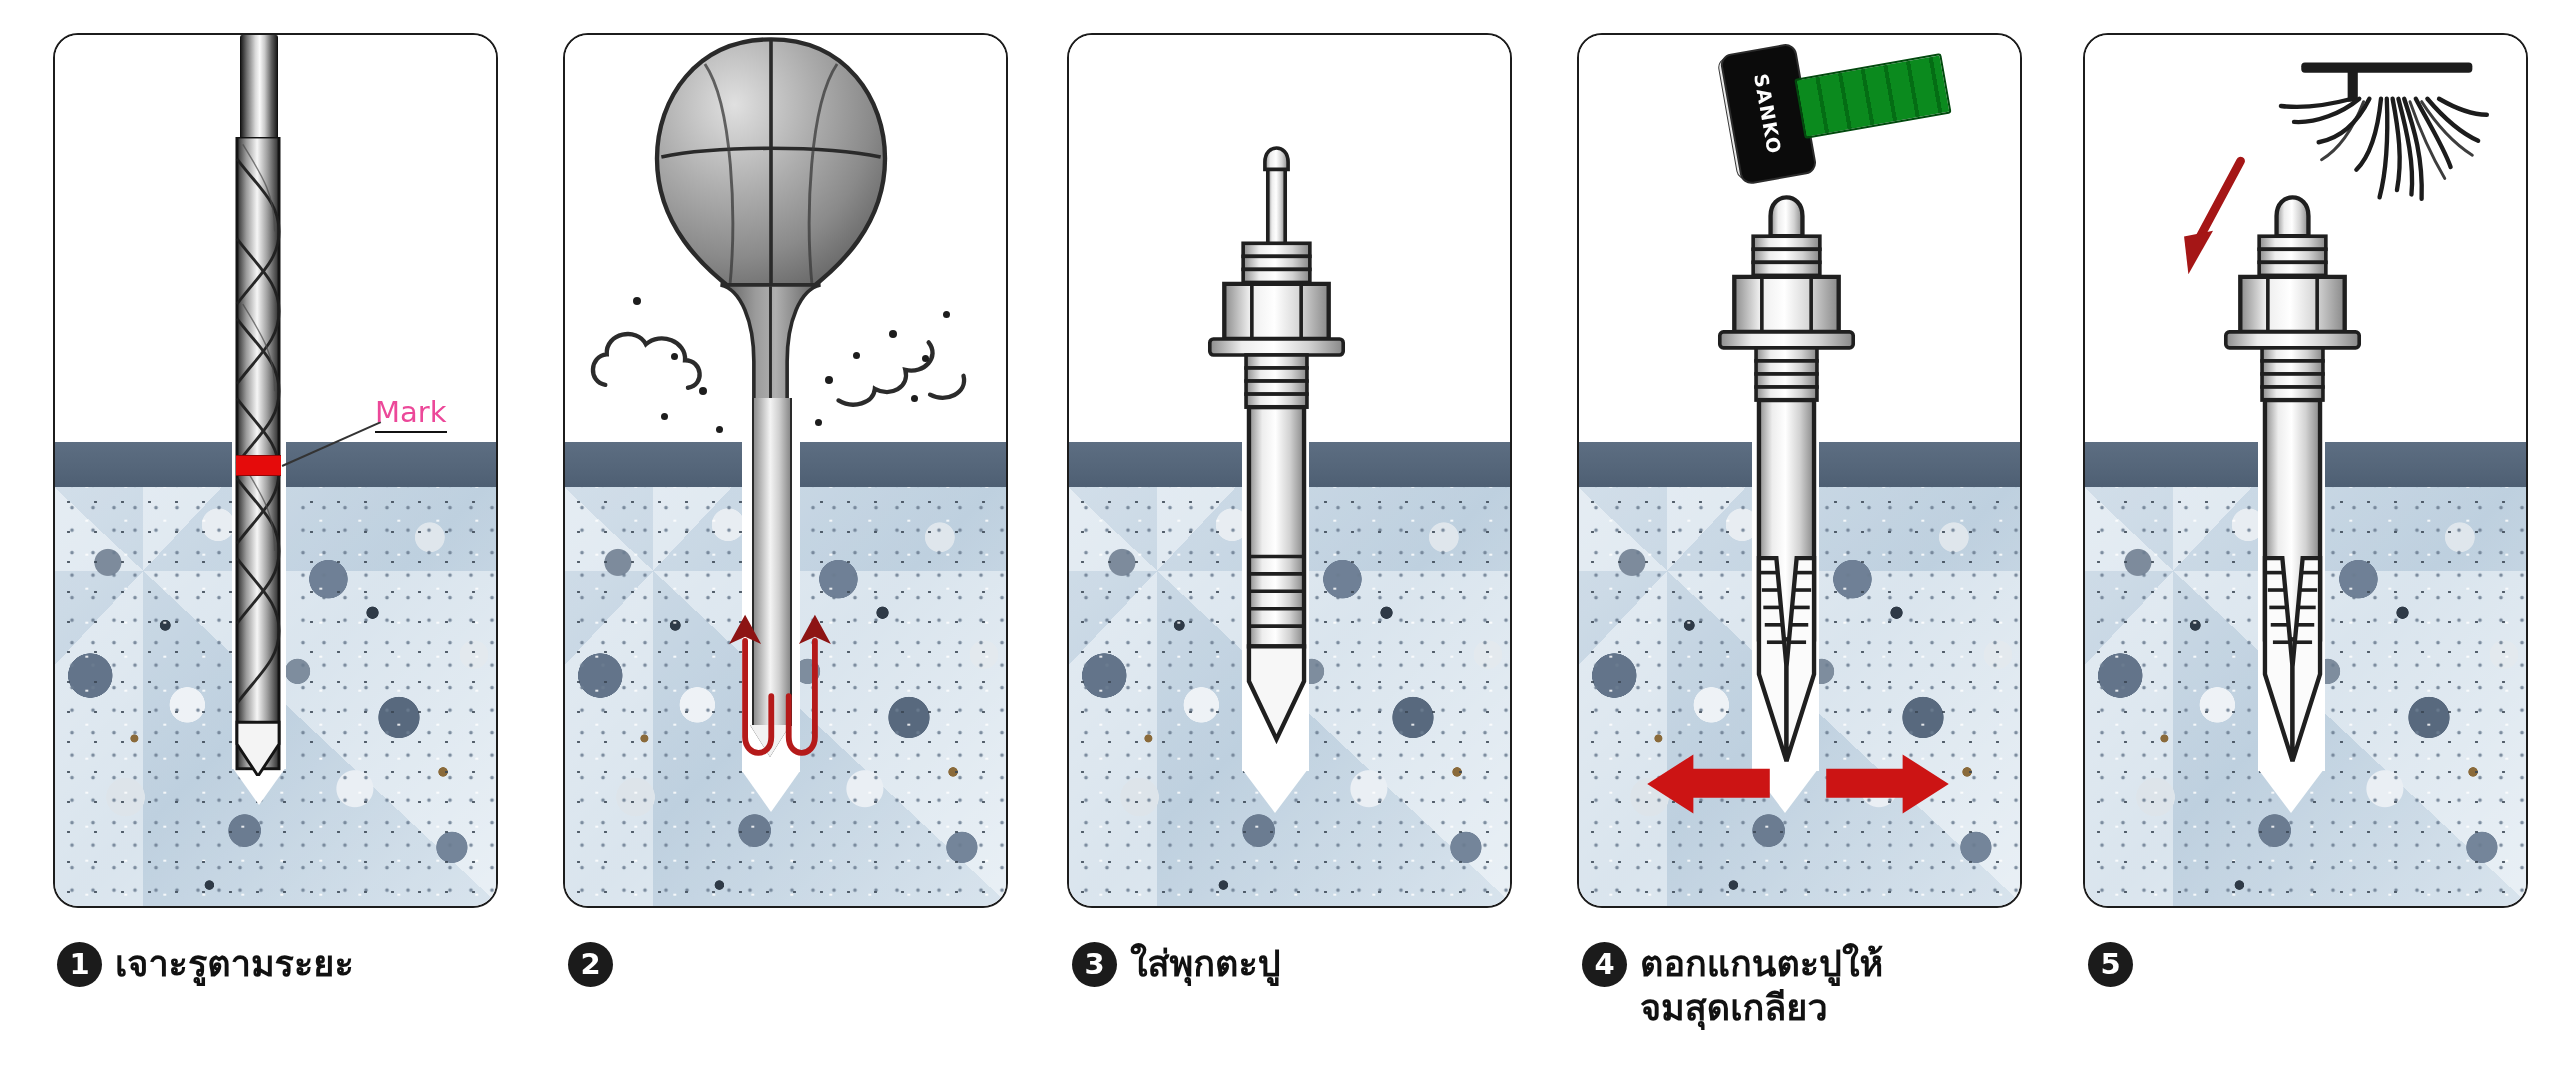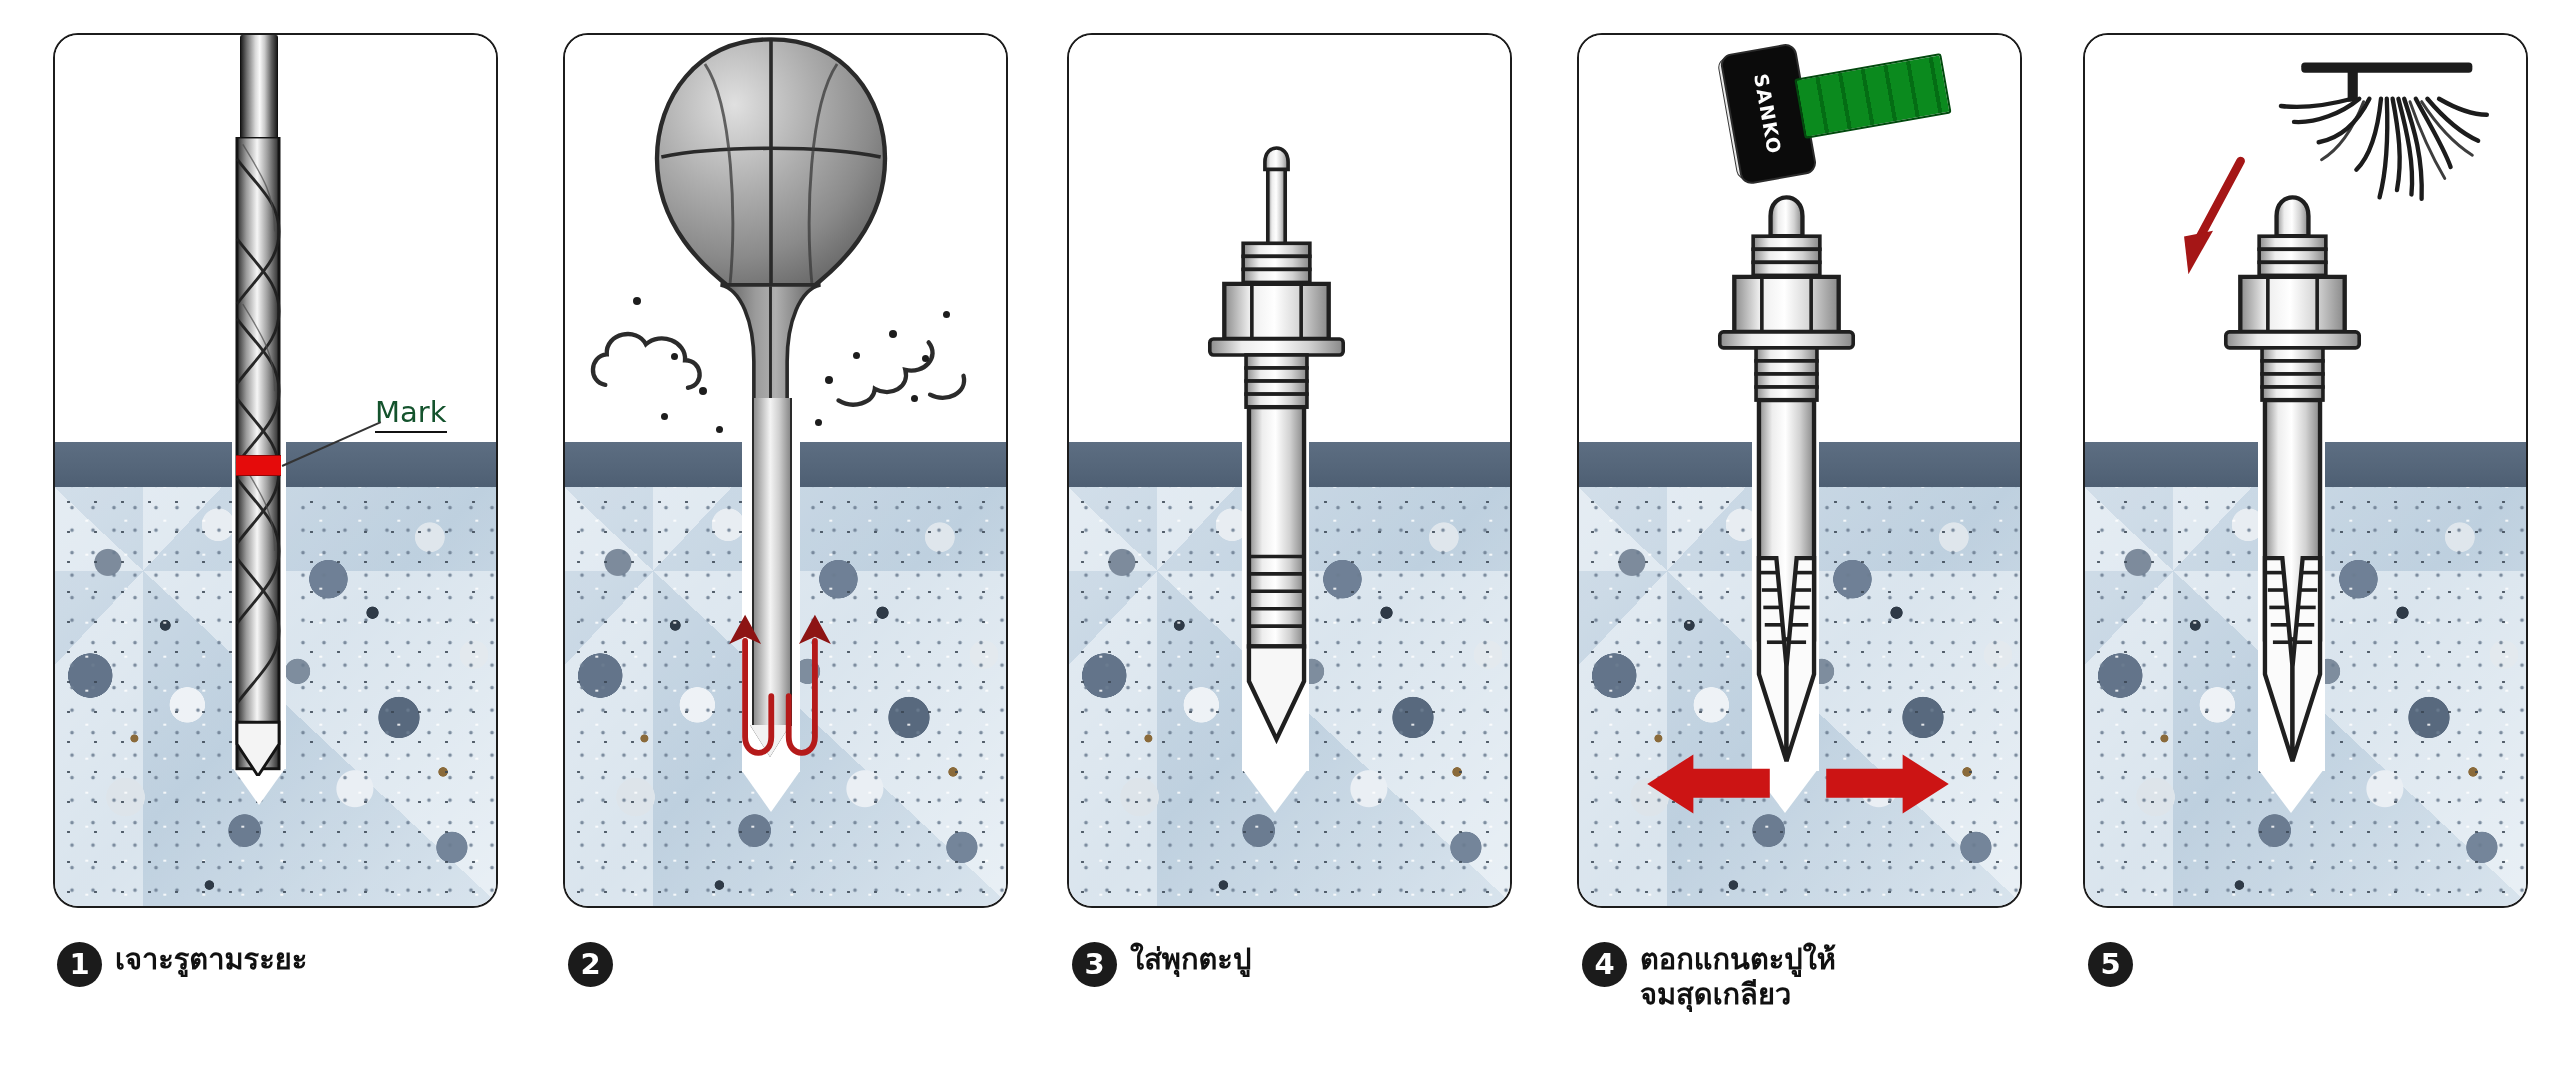--- a/index.html
+++ b/index.html
@@ -54,30 +54,30 @@
   
   .hole{position:absolute;background:#ffffff;}
   .hole-tip{position:absolute;width:0;height:0;}
 
   
   .caption{position:absolute;display:flex;align-items:flex-start;gap:13px;}
   .num{flex:0 0 auto;width:45px;height:45px;border-radius:50%;
        background:#1b1b1b;color:#fff;font-size:29px;font-weight:bold;
        display:flex;align-items:center;justify-content:center;
        font-family:"DejaVu Sans","Liberation Sans",sans-serif;line-height:1;}
-  .ctext{font-size:29px;font-weight:bold;color:#111;line-height:1.22;
+  .ctext{font-size:36px;font-weight:bold;color:#111;line-height:1.22;
          letter-spacing:0px;white-space:pre-line;}
 
   
   .bit-shank{position:absolute;border-radius:2.2px;
     background:linear-gradient(90deg,#1c1c1c 0%,#6f6f6f 16%,#d9d9d9 40%,#fafafa 52%,#c9c9c9 66%,#5e5e5e 85%,#1c1c1c 100%);
     border-left:1.5px solid #111;border-right:1.5px solid #111;}
   .markband{position:absolute;background:#e50b0b;border-top:1.5px solid #8d0606;border-bottom:1.5px solid #8d0606;}
   .leader{position:absolute;height:1.5px;background:#333;transform-origin:left center;}
-  .marklabel{position:absolute;font-size:29px;color:#14532d;border-bottom:2.2px solid #111;padding-bottom:1.5px;
+  .marklabel{position:absolute;font-size:29px;color:#ec4899;border-bottom:2.2px solid #111;padding-bottom:1.5px;
      font-family:"DejaVu Sans","Liberation Sans",sans-serif;}
   .tube{position:absolute;border-left:2.2px solid #2a2a2a;border-right:2.2px solid #2a2a2a;
     background:linear-gradient(90deg,#8e8e8e,#f4f4f4 45%,#cfcfcf 70%,#8a8a8a);}
 
   .cloud{position:absolute;}
   .dot{position:absolute;background:#1d1d1d;border-radius:50%;}
 
   .uarrow{position:absolute;}
   .tip{position:absolute;width:0;height:0;}
 

